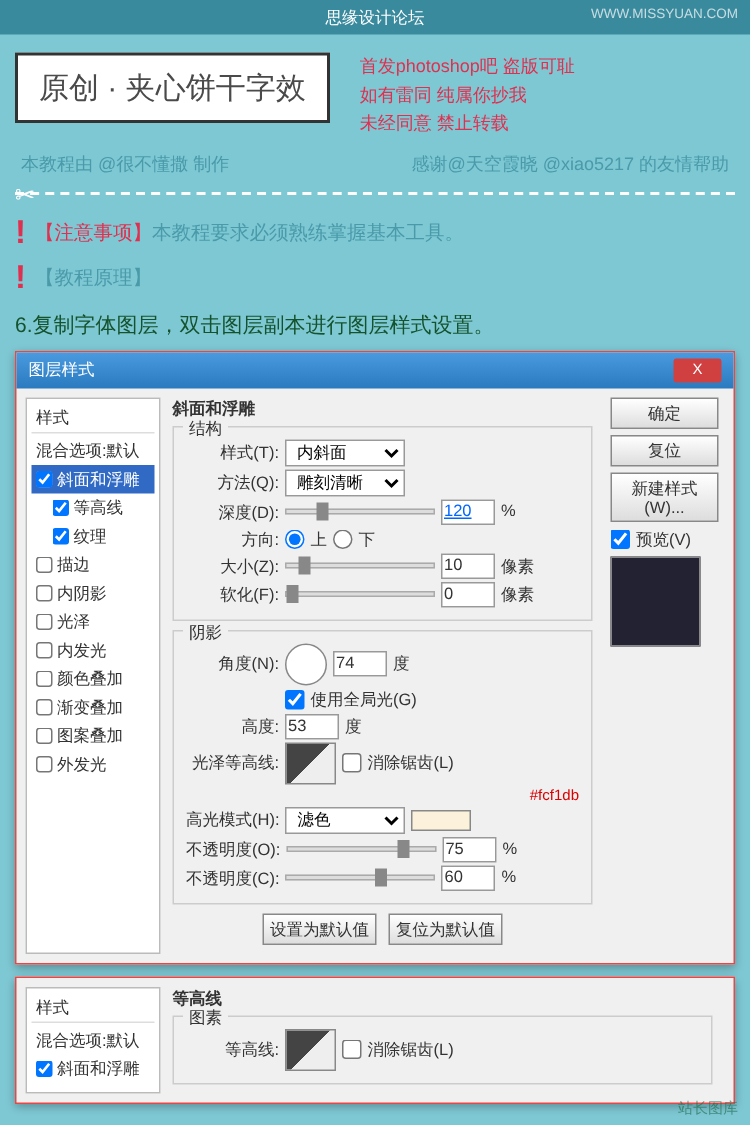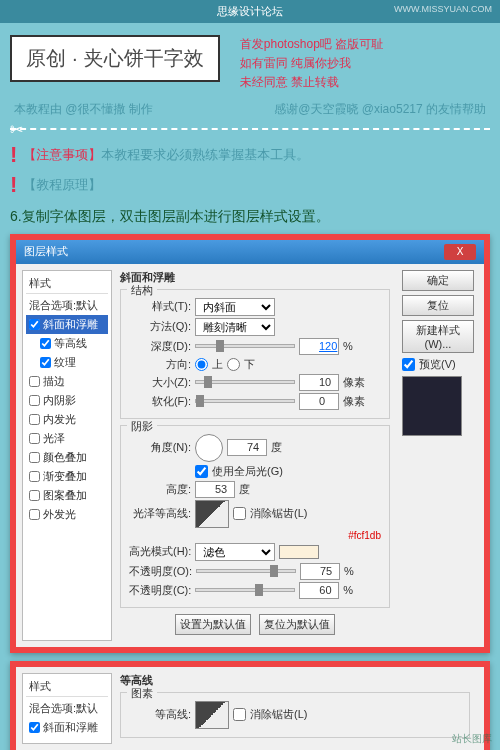--- a/index.html
+++ b/index.html
@@ -11,39 +11,39 @@
 .side-text{margin-left:20px;font-size:12px;line-height:1.6}
 .red{color:#e03050}
 .teal{color:#4a9aaa}
 .credit{font-size:12px;color:#4a9aaa;padding:0 14px;display:flex;justify-content:space-between}
 .scissor-line{border-top:2px dashed #fff;margin:10px;position:relative}
 .scissor{position:absolute;left:0;top:-10px;font-size:16px;color:#fff}
 .note-row{display:flex;align-items:center;padding:2px 10px;font-size:13px}
 .bang{color:#e03050;font-size:22px;font-weight:bold;margin-right:6px}
 .box-label{color:#e03050}
 .step{font-size:14px;color:#14532d;padding:8px 10px}
-.dialog{background:#f0f0f0;border:6px solid #ef4444;margin:0 10px;font-size:11px;color:#333;box-shadow:0 2px 6px rgba(0,0,0,.3)}
+.dialog{background:#f0f0f0;border:1px solid #ef4444;margin:0 10px;font-size:11px;color:#333;box-shadow:0 2px 6px rgba(0,0,0,.3)}
 .dlg-title{background:linear-gradient(#4a9ae0,#2a7ac0);color:#fff;padding:4px 8px;display:flex;justify-content:space-between;align-items:center}
 .dlg-close{background:#d04040;color:#fff;width:32px;height:16px;text-align:center;border-radius:2px;font-size:10px;line-height:16px}
 .dlg-body{display:flex;padding:6px}
 .left-panel{width:90px;background:#fff;border:1px solid #bbb;padding:3px}
 .lp-header{font-size:11px;padding:2px 3px;border-bottom:1px solid #ddd;margin-bottom:2px}
 .lp-item{padding:2px 3px;font-size:11px;display:flex;align-items:center;gap:3px}
 .lp-item input{width:11px;height:11px}
 .lp-item.sel{background:#316ac5;color:#fff}
 .lp-item.sub{padding-left:14px}
 .mid-panel{flex:1;padding:0 8px}
 .group{border:1px solid #ccc;padding:6px 8px;margin-bottom:6px;position:relative}
 .group-title{position:absolute;top:-7px;left:6px;background:#f0f0f0;padding:0 4px;font-size:11px}
 .row{display:flex;align-items:center;margin:2px 0;font-size:11px;gap:4px}
 .row label{min-width:62px;text-align:right}
 .sel-box{border:1px solid #999;background:#fff;padding:1px 3px;min-width:80px;height:18px;font-size:11px}
 .slider{flex:1;height:4px;background:#ddd;border:1px solid #aaa;position:relative;max-width:100px}
 .slider::after{content:"";position:absolute;width:8px;height:12px;background:#888;top:-5px;left:var(--p,40%)}
-.numbox{border:1px solid #999;background:#fff;width:36px;height:17px;padding:1px 19px;font-size:11px}
+.numbox{border:1px solid #999;background:#fff;width:36px;height:17px;padding:1px 1px;font-size:11px}
 .blue-hl{color:#06f;text-decoration:underline}
 .swatch{width:40px;height:14px;border:1px solid #888}
 .right-panel{width:80px;padding:0 4px}
 .btn{background:linear-gradient(#fff,#ddd);border:1px solid #888;padding:2px 4px;text-align:center;margin-bottom:4px;font-size:11px}
 .preview{width:60px;height:60px;background:#223;border:1px solid #888;margin-top:4px}
 .dialog2{margin-top:8px}
 .curve-sw{width:34px;height:28px;background:linear-gradient(135deg,#444 0%,#444 50%,#eee 50%,#eee 100%);border:1px solid #888}
 .angle-dial{width:28px;height:28px;border:1px solid #888;border-radius:50%;background:#fff;position:relative}
 .hex{color:#d00;font-size:10px;margin-left:6px}
 .footer-mark{position:absolute;bottom:4px;right:8px;font-size:10px;color:#1a6a4a;opacity:.6}
@@ -112,25 +112,25 @@
       <div class="lp-item">
           <input type="checkbox" style="">
           <span>描边</span>
         </div>
       <div class="lp-item">
           <input type="checkbox" style="">
           <span>内阴影</span>
         </div>
       <div class="lp-item">
           <input type="checkbox" style="">
+          <span>光泽</span>
+        </div>
+      <div class="lp-item">
+          <input type="checkbox" style="">
           <span>内发光</span>
-        </div>
-      <div class="lp-item">
-          <input type="checkbox" style="">
-          <span>光泽</span>
         </div>
       <div class="lp-item">
           <input type="checkbox" style="">
           <span>颜色叠加</span>
         </div>
       <div class="lp-item">
           <input type="checkbox" style="">
           <span>渐变叠加</span>
         </div>
       <div class="lp-item">

